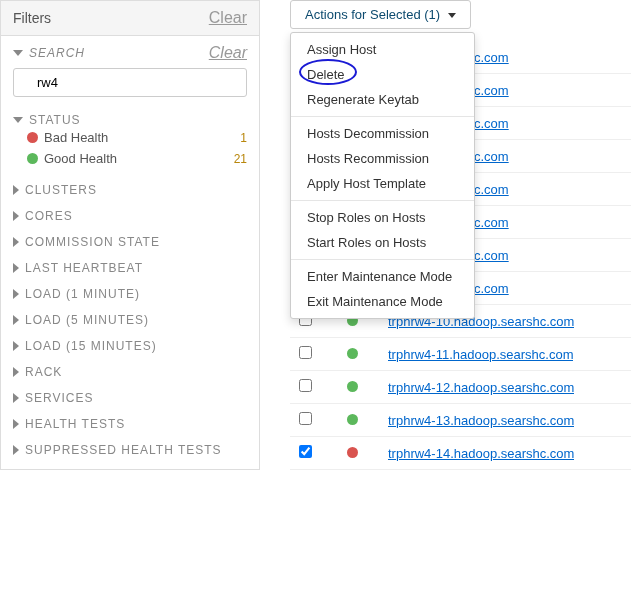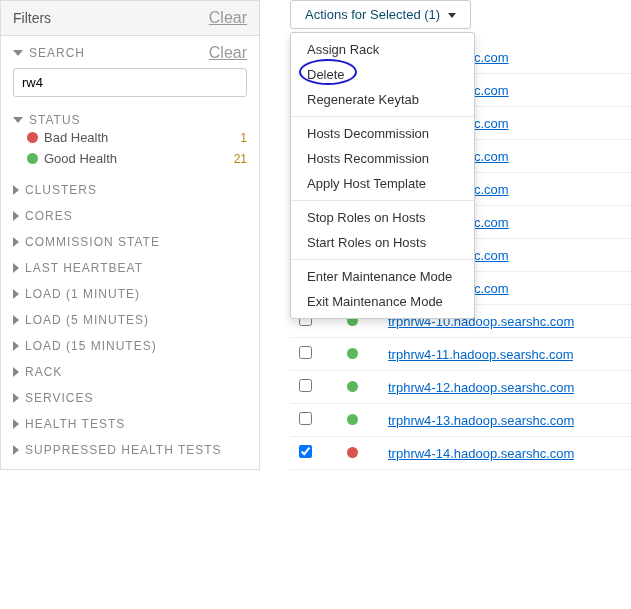--- a/index.html
+++ b/index.html
@@ -3,26 +3,26 @@
 <meta charset="utf-8">
 <style>
 * { box-sizing: border-box; margin: 0; padding: 0; }
 body { font-family: "Helvetica Neue", Helvetica, Arial, sans-serif; font-size: 13px; color: #333; background: #fff; width: 631px; }
 .container { display: flex; }
 .sidebar { width: 260px; border: 1px solid #ddd; background: #fff; }
 .sidebar-header { background: #f5f5f5; padding: 8px 12px; display: flex; justify-content: space-between; align-items: center; border-bottom: 1px solid #ddd; }
 .sidebar-header h3 { font-size: 14px; font-weight: normal; color: #555; }
 .clear-link { color: #999; text-decoration: underline; font-size: 16px; cursor: pointer; }
 .filter-section { padding: 8px 12px; }
-.filter-title-row { display: flex; justify-content: space-between; align-items: center; margin-bottom: 6px; }
+.filter-title-row { display: flex; justify-content: space-between; align-items: center; margin-bottom: 6px; font-style: italic; }
 .filter-title { font-size: 12px; color: #888; letter-spacing: 1px; cursor: pointer; display: flex; align-items: center; gap: 6px; }
 .chevron { display: inline-block; width: 0; height: 0; }
 .chevron.down { border-left: 5px solid transparent; border-right: 5px solid transparent; border-top: 6px solid #888; }
 .chevron.right { border-top: 5px solid transparent; border-bottom: 5px solid transparent; border-left: 6px solid #888; }
-.search-input { width: 100%; padding: 6px 8px; border: 1px solid #ccc; border-radius: 3px; font-size: 13px; }
+.search-input { width: 100%; padding: 6px 23px; border: 1px solid #ccc; border-radius: 3px; font-size: 13px; }
 .status-row { display: flex; align-items: center; justify-content: space-between; padding: 3px 0 3px 14px; font-size: 13px; color: #555; }
 .status-left { display: flex; align-items: center; gap: 6px; }
 .dot { width: 11px; height: 11px; border-radius: 50%; display: inline-block; }
 .dot.red { background: #d9534f; }
 .dot.green { background: #5cb85c; }
 .count { color: #b8860b; font-size: 12px; }
 .collapsed-section { padding: 6px 12px; font-size: 12px; color: #888; letter-spacing: 1px; cursor: pointer; display: flex; align-items: center; gap: 6px; }
 .main { flex: 1; padding: 0 0 0 30px; position: relative; }
 .actions-btn { display: inline-block; padding: 6px 14px; border: 1px solid #ccc; border-radius: 3px; background: #fff; cursor: pointer; font-size: 13px; color: #0c4a6e; margin-bottom: 8px; }
 .caret { display: inline-block; width: 0; height: 0; border-left: 4px solid transparent; border-right: 4px solid transparent; border-top: 5px solid #333; margin-left: 4px; vertical-align: middle; }
@@ -130,21 +130,21 @@
   </div>
 
   <div class="main">
     <div class="actions-btn">
       <span>Actions for Selected (1)</span>
       <span class="caret"></span>
     </div>
 
     <div class="dropdown-menu" id="dropdown-menu">
       <div class="circle-annotation" style="top:26px; left:8px;"></div>
-    <div class="dropdown-item">Assign Rack</div>
+    <div class="dropdown-item">Assign Host</div>
         <div class="dropdown-item">Delete</div>
         <div class="dropdown-item">Regenerate Keytab</div>
         <div class="dropdown-divider"></div>
         <div class="dropdown-item">Hosts Decommission</div>
         <div class="dropdown-item">Hosts Recommission</div>
         <div class="dropdown-item">Apply Host Template</div>
         <div class="dropdown-divider"></div>
         <div class="dropdown-item">Stop Roles on Hosts</div>
         <div class="dropdown-item">Start Roles on Hosts</div>
         <div class="dropdown-divider"></div>

